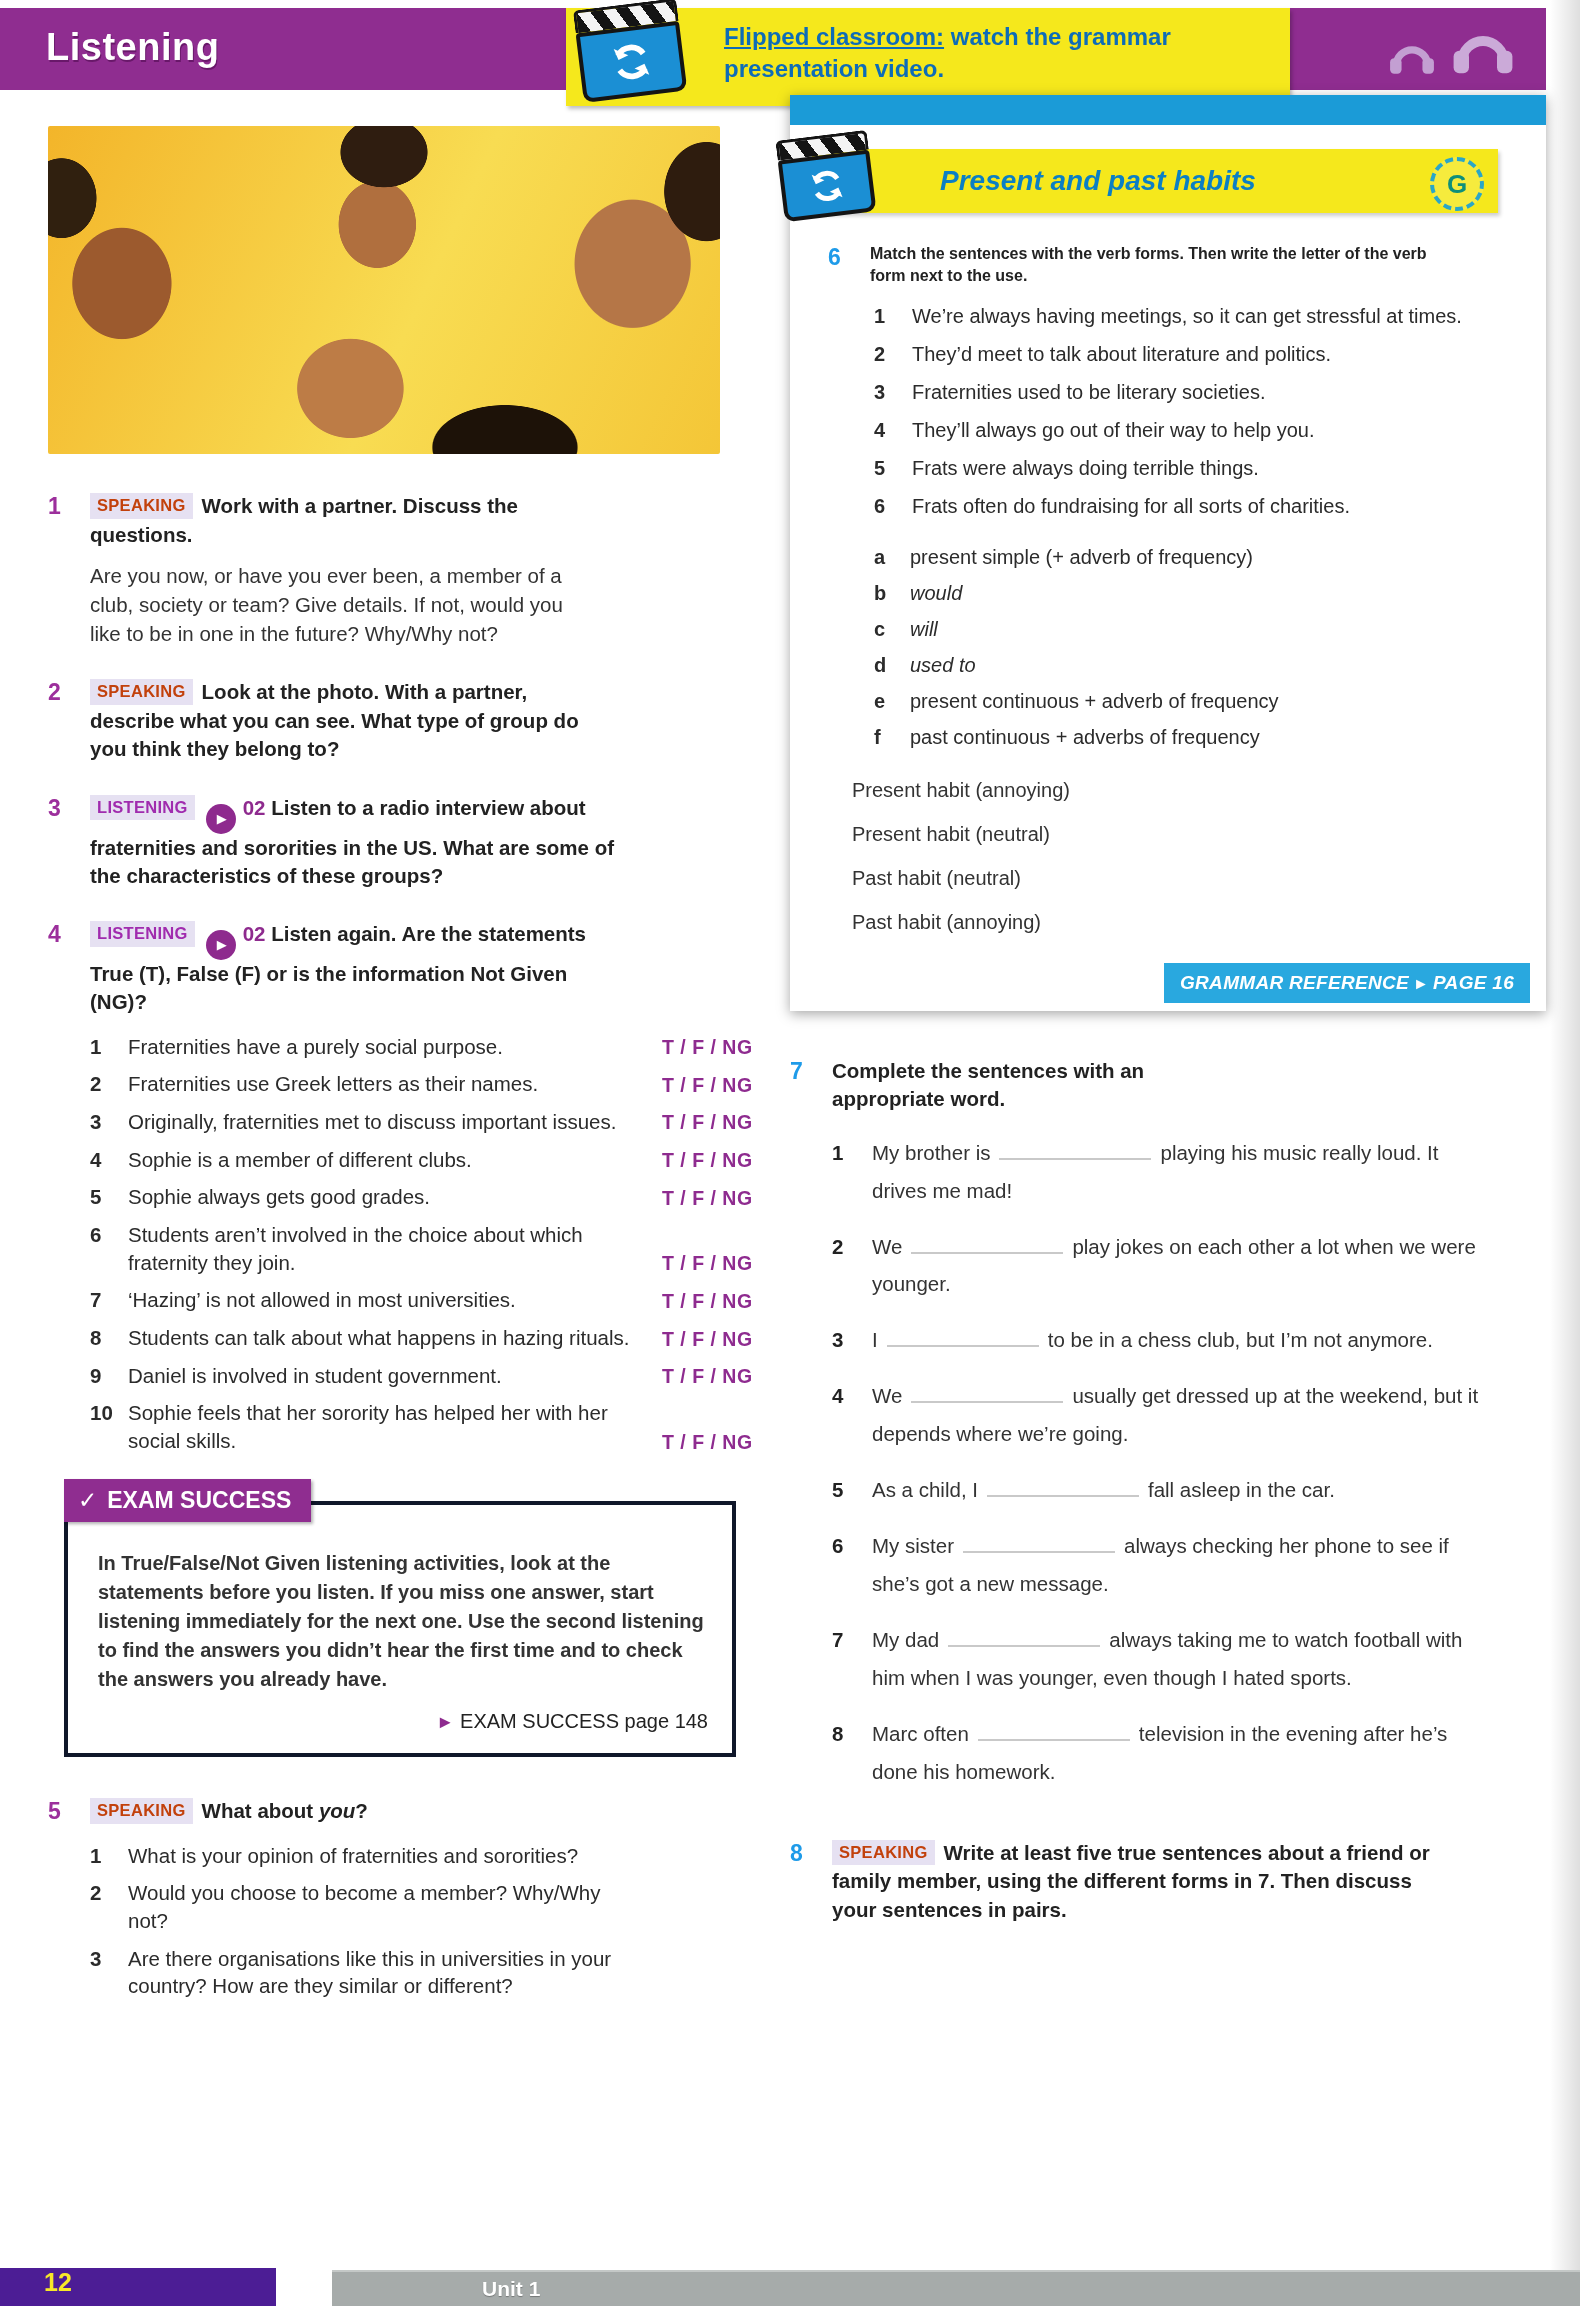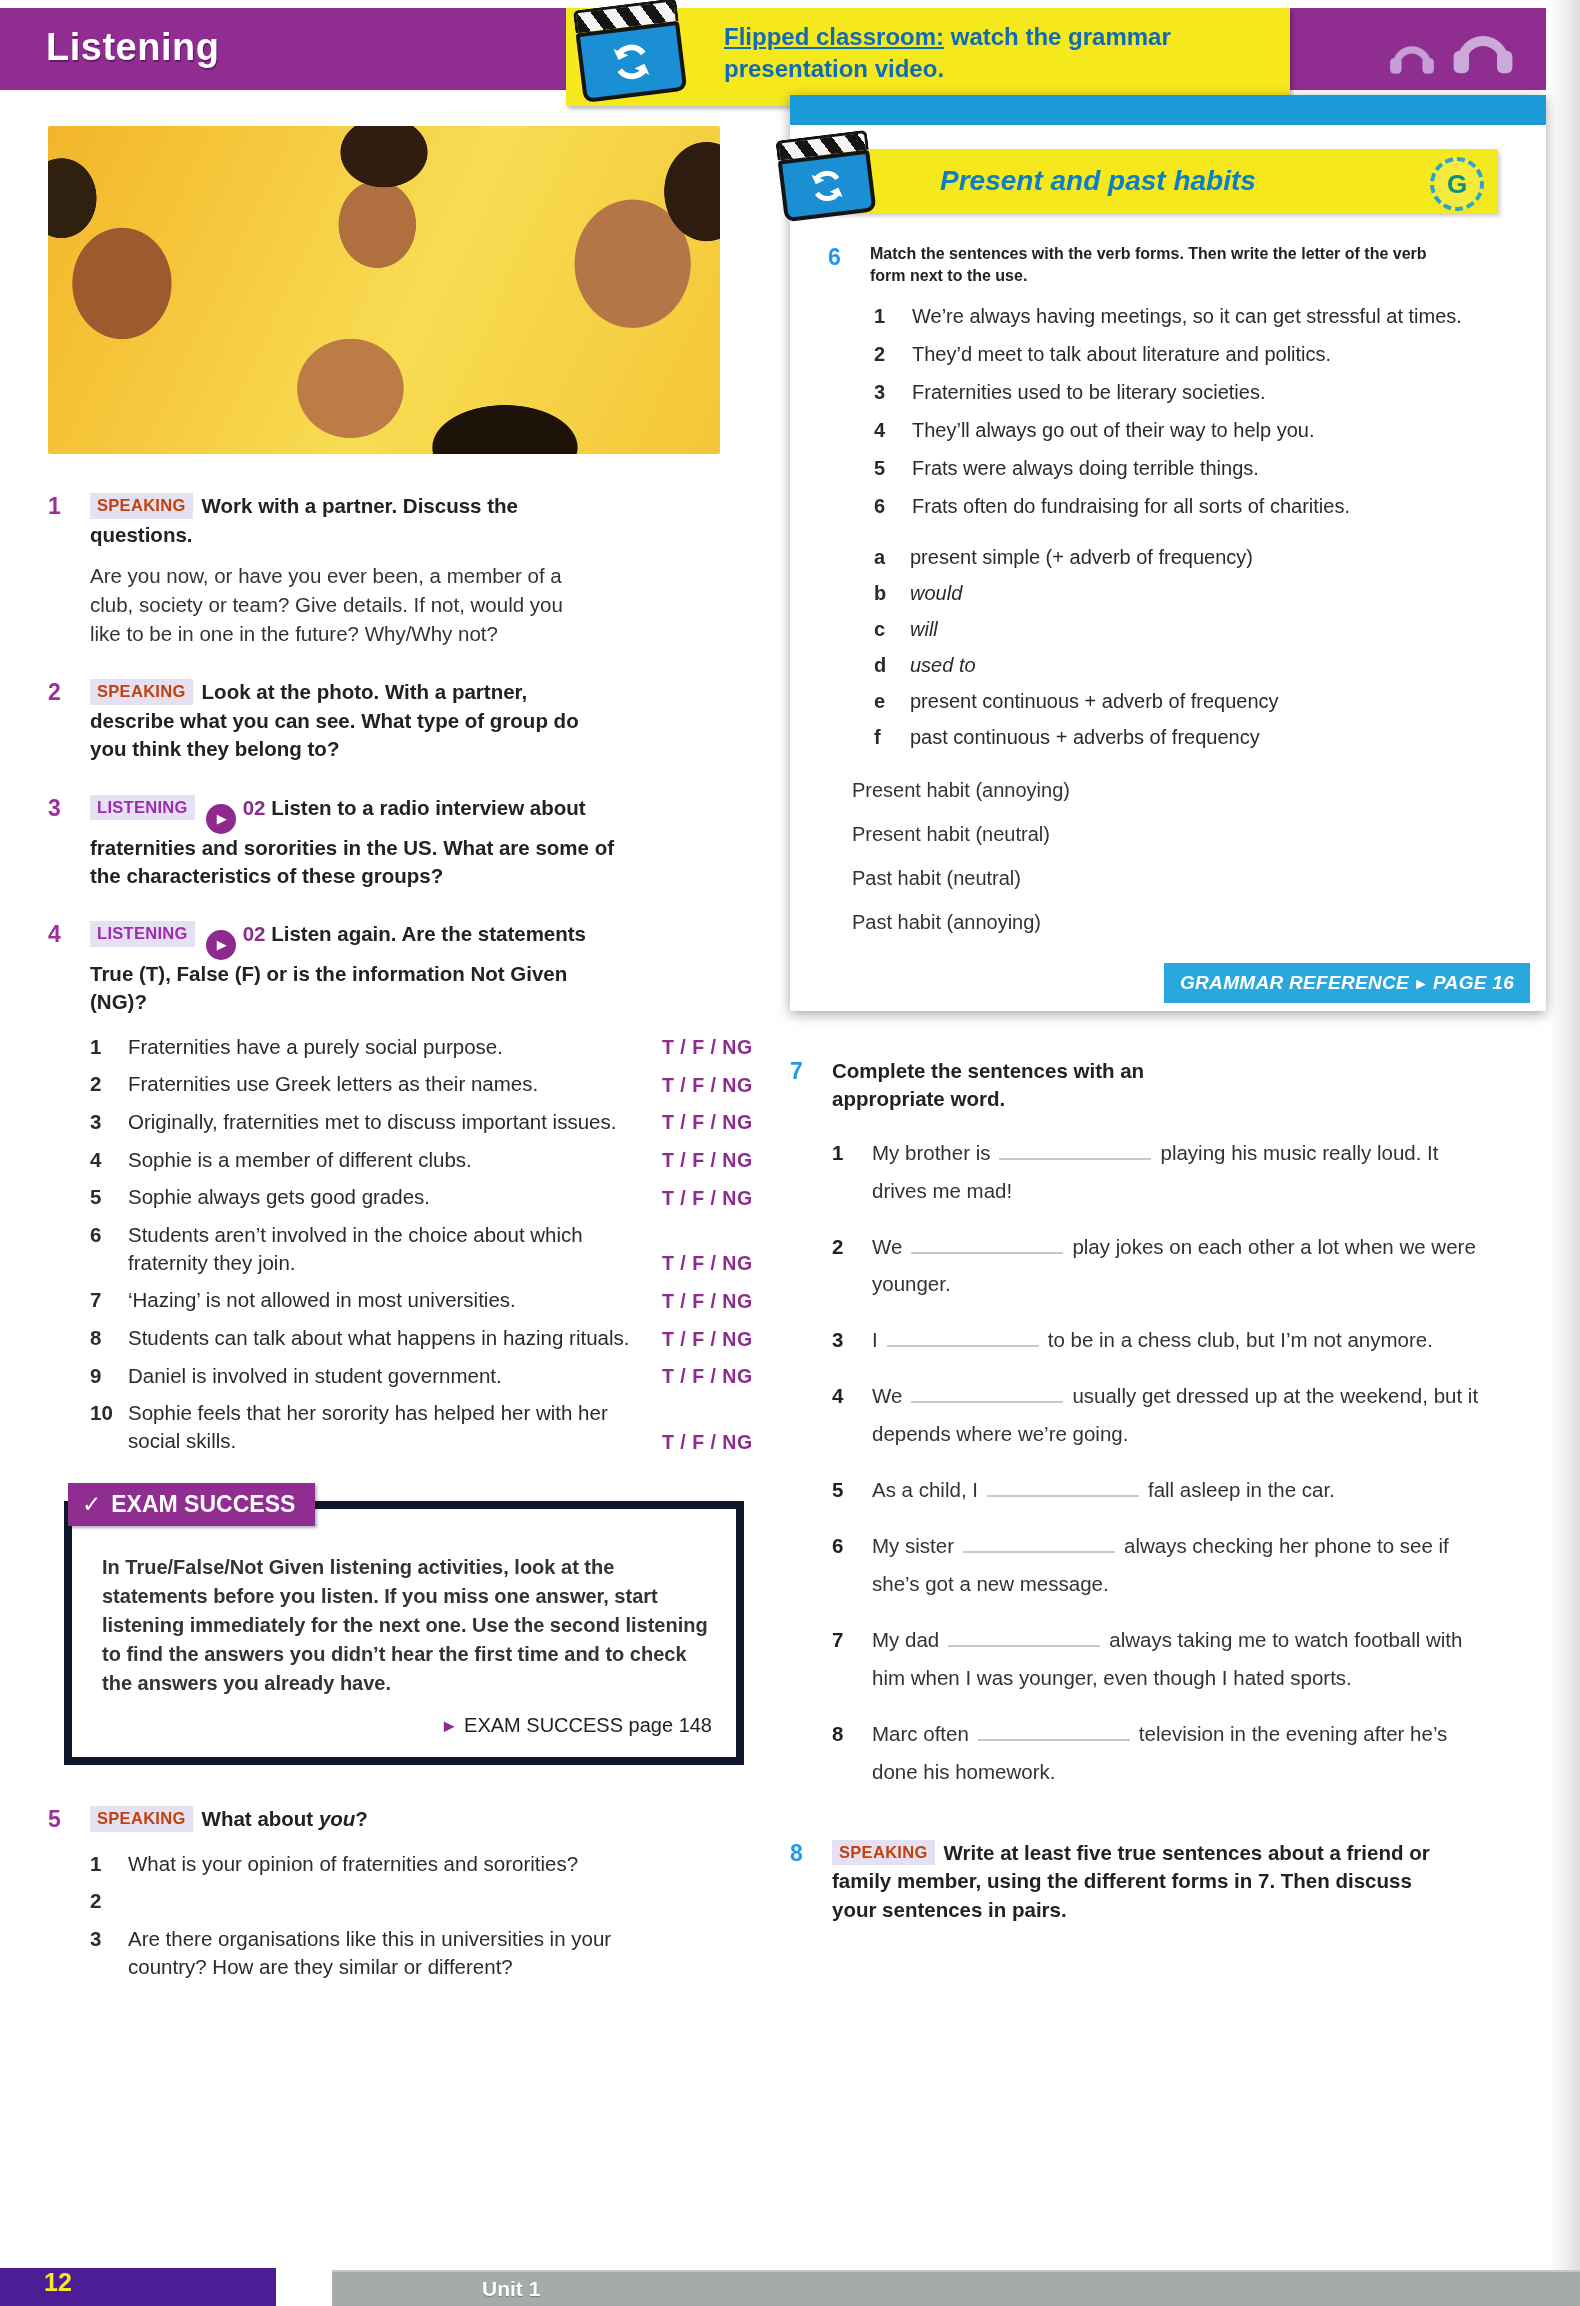--- a/index.html
+++ b/index.html
@@ -47,21 +47,21 @@
       radial-gradient(ellipse 32px 12px at 45% 88%, #fdfdfd 60%, transparent 61%),
       radial-gradient(ellipse 120px 70px at 68% 98%, #1d1208 60%, transparent 61%),
       linear-gradient(115deg,#f3b52a,#f8dc52 55%,#f4c637);}
   .st-list{margin-top:16px;}
   .st{display:flex;margin-bottom:10px;line-height:1.35;}
   .st-num{width:38px;font-weight:bold;flex:none;}
   .st-text{flex:1;padding-right:4px;max-width:530px;}
   .st-tfng{flex:none;color:#8e2b8f;font-weight:bold;align-self:flex-end;font-size:19.5px;letter-spacing:.5px;}
   .narrow .st-text{max-width:505px;}
   
-  .exam-box{position:relative;border:8px solid #0f172a;margin:36px 0 40px 16px;width:610px;padding:44px 24px 20px 30px;}
+  .exam-box{position:relative;border:4px solid #0f172a;margin:36px 0 40px 16px;width:610px;padding:44px 24px 20px 30px;}
   .exam-tab{position:absolute;top:-26px;left:-4px;background:#8f2d90;color:#fff;font-weight:bold;font-size:23px;padding:8px 20px 8px 14px;box-shadow:2px 2px 3px rgba(0,0,0,.3);}
   .exam-check{margin-right:10px;}
   .exam-body{font-size:20px;line-height:1.45;color:#333;font-weight:bold;}
   .exam-link{text-align:right;margin-top:16px;font-size:20px;color:#222;}
   .arrow-glyph{color:#8e2b8f;margin-right:6px;font-size:18px;}
   
   .col-right{position:absolute;left:790px;top:95px;width:756px;}
   .grammar-box{position:relative;background:#fff;box-shadow:0 3px 12px rgba(0,0,0,.35);padding-bottom:56px;}
   .gbar{height:30px;background:#1b9bd7;}
   .gbanner-row{position:relative;height:76px;margin-top:22px;}
@@ -260,20 +260,21 @@
       </div>
       <div class="st-list">
 
           <div class="st">
             <div class="st-num">1</div>
             <div class="st-text">What is your opinion of fraternities and sororities?</div>
           </div>
 
           <div class="st">
             <div class="st-num">2</div>
+            <div class="st-text">Would you choose to become a member? Why/Why not?</div>
           </div>
 
           <div class="st">
             <div class="st-num">3</div>
             <div class="st-text">Are there organisations like this in universities in your country? How are they similar or different?</div>
           </div>
         </div>
     </div>
   </div>
 

